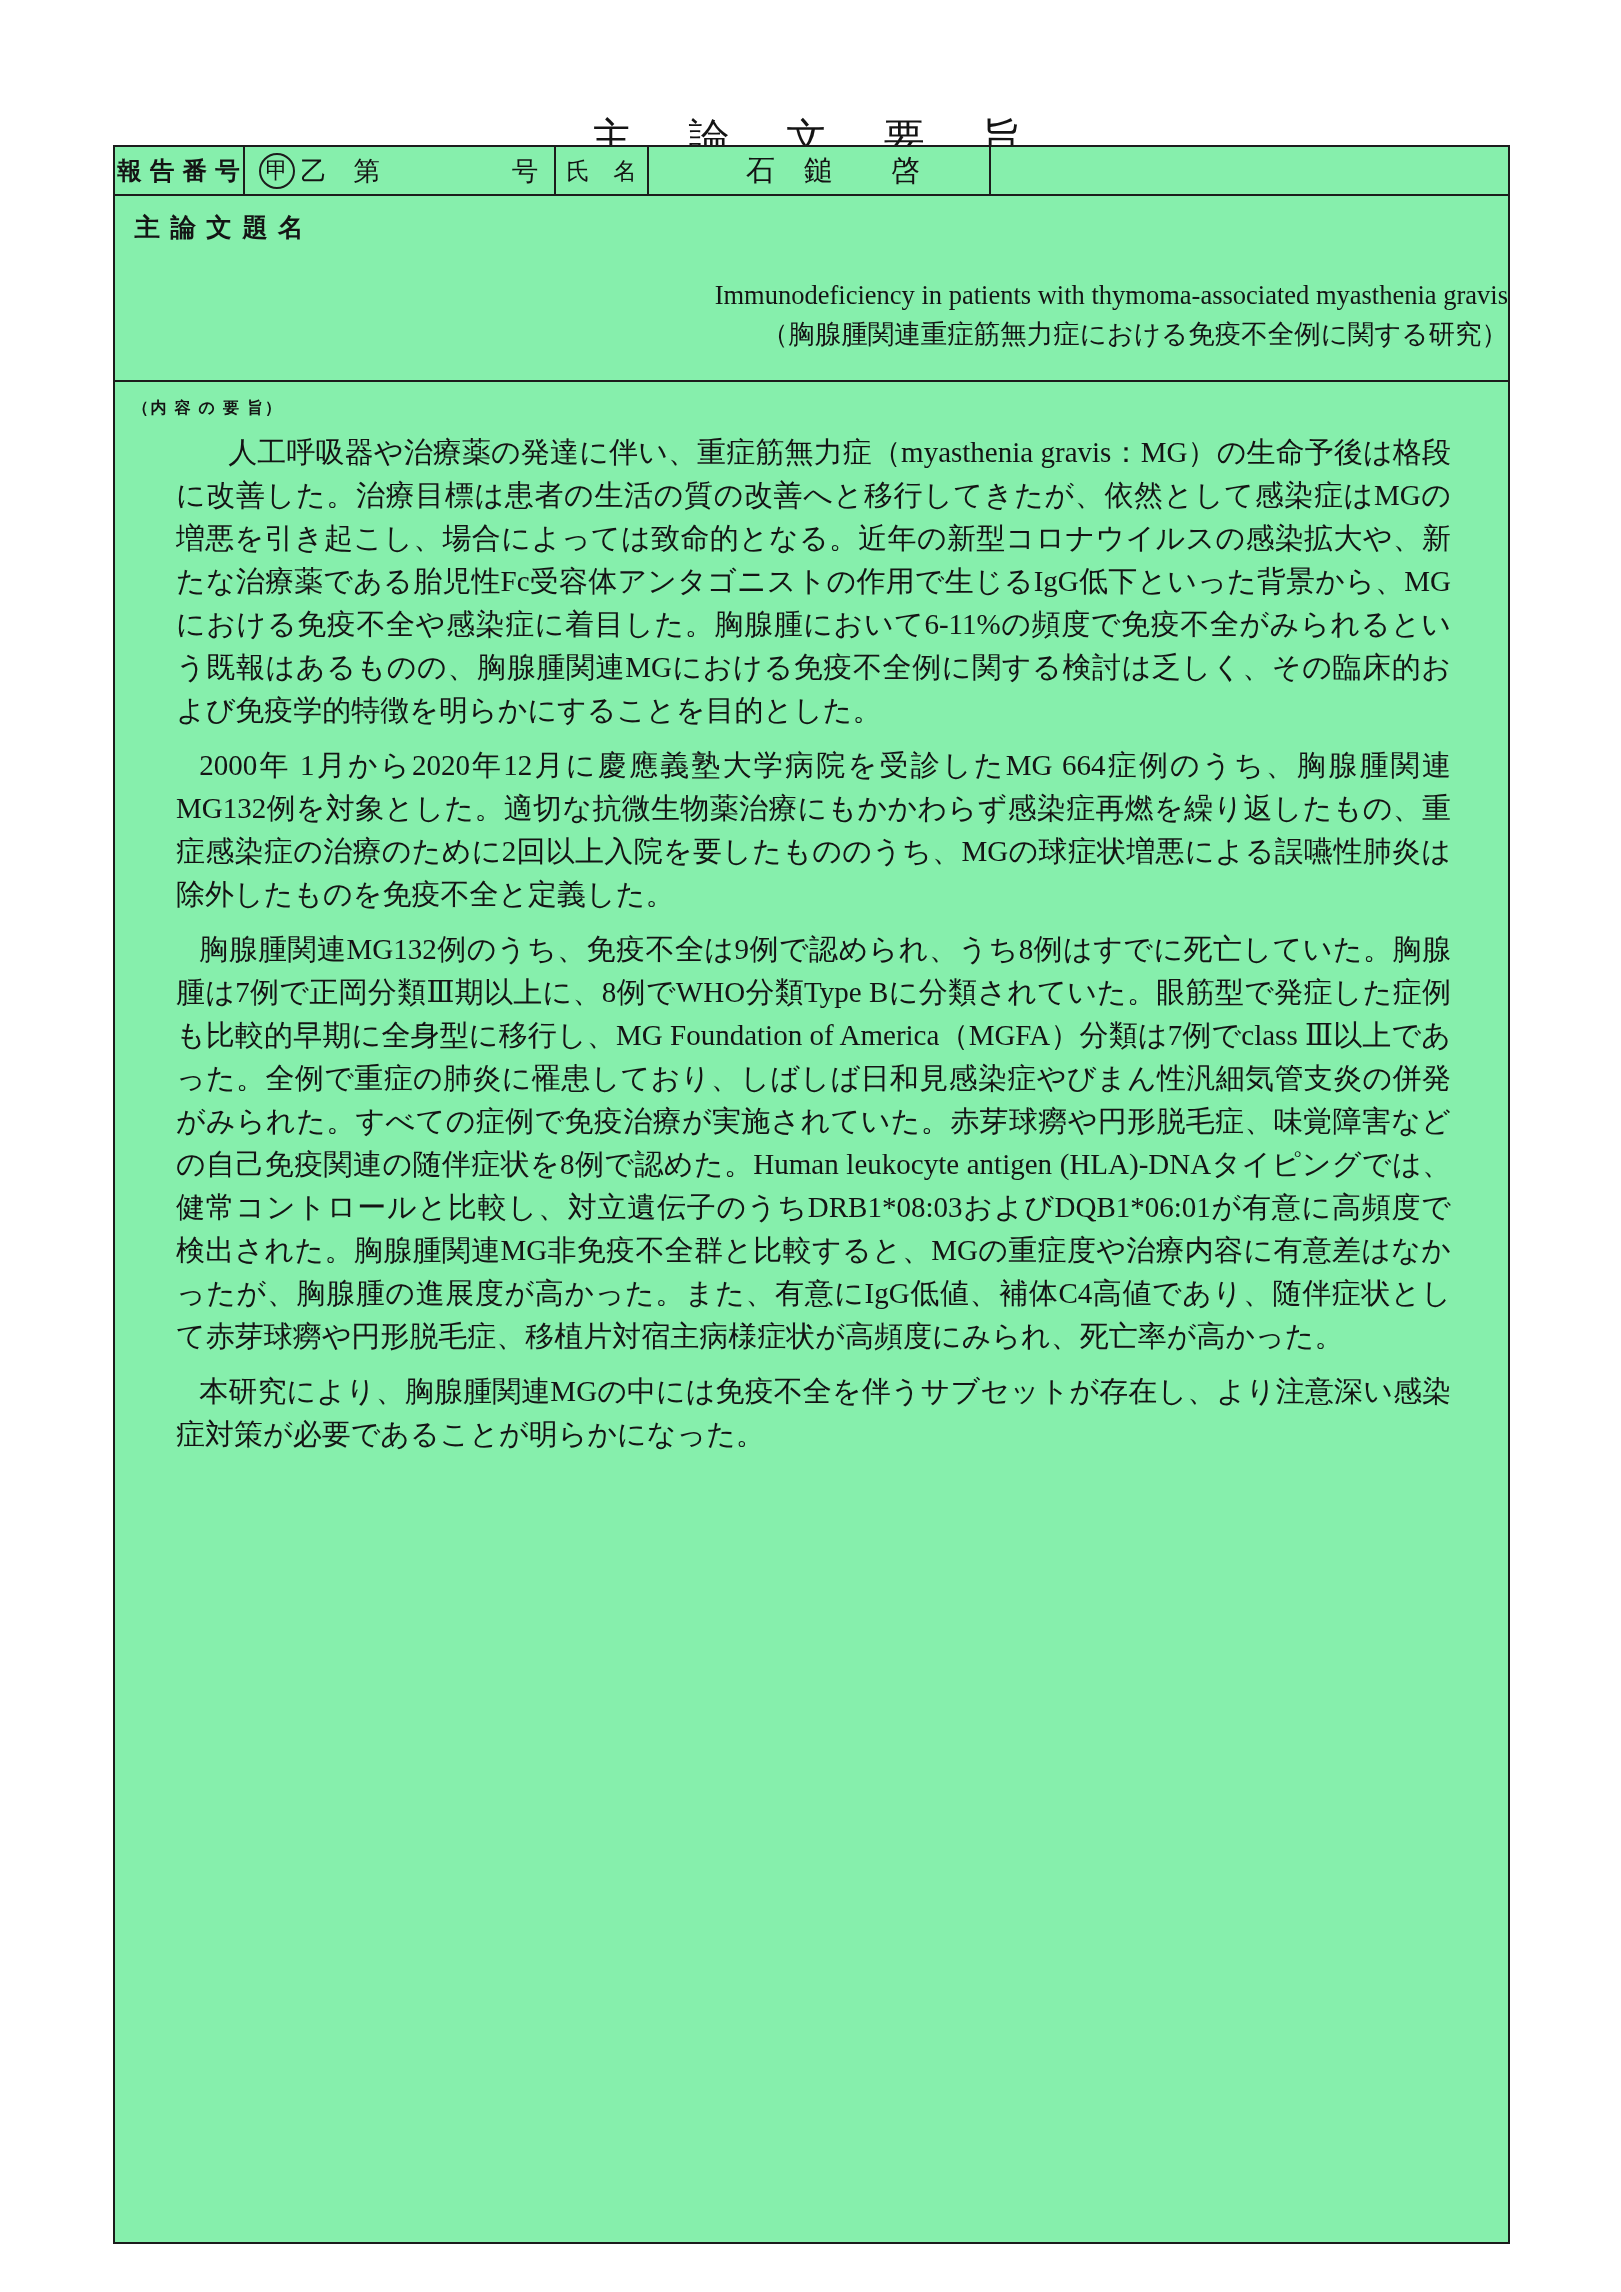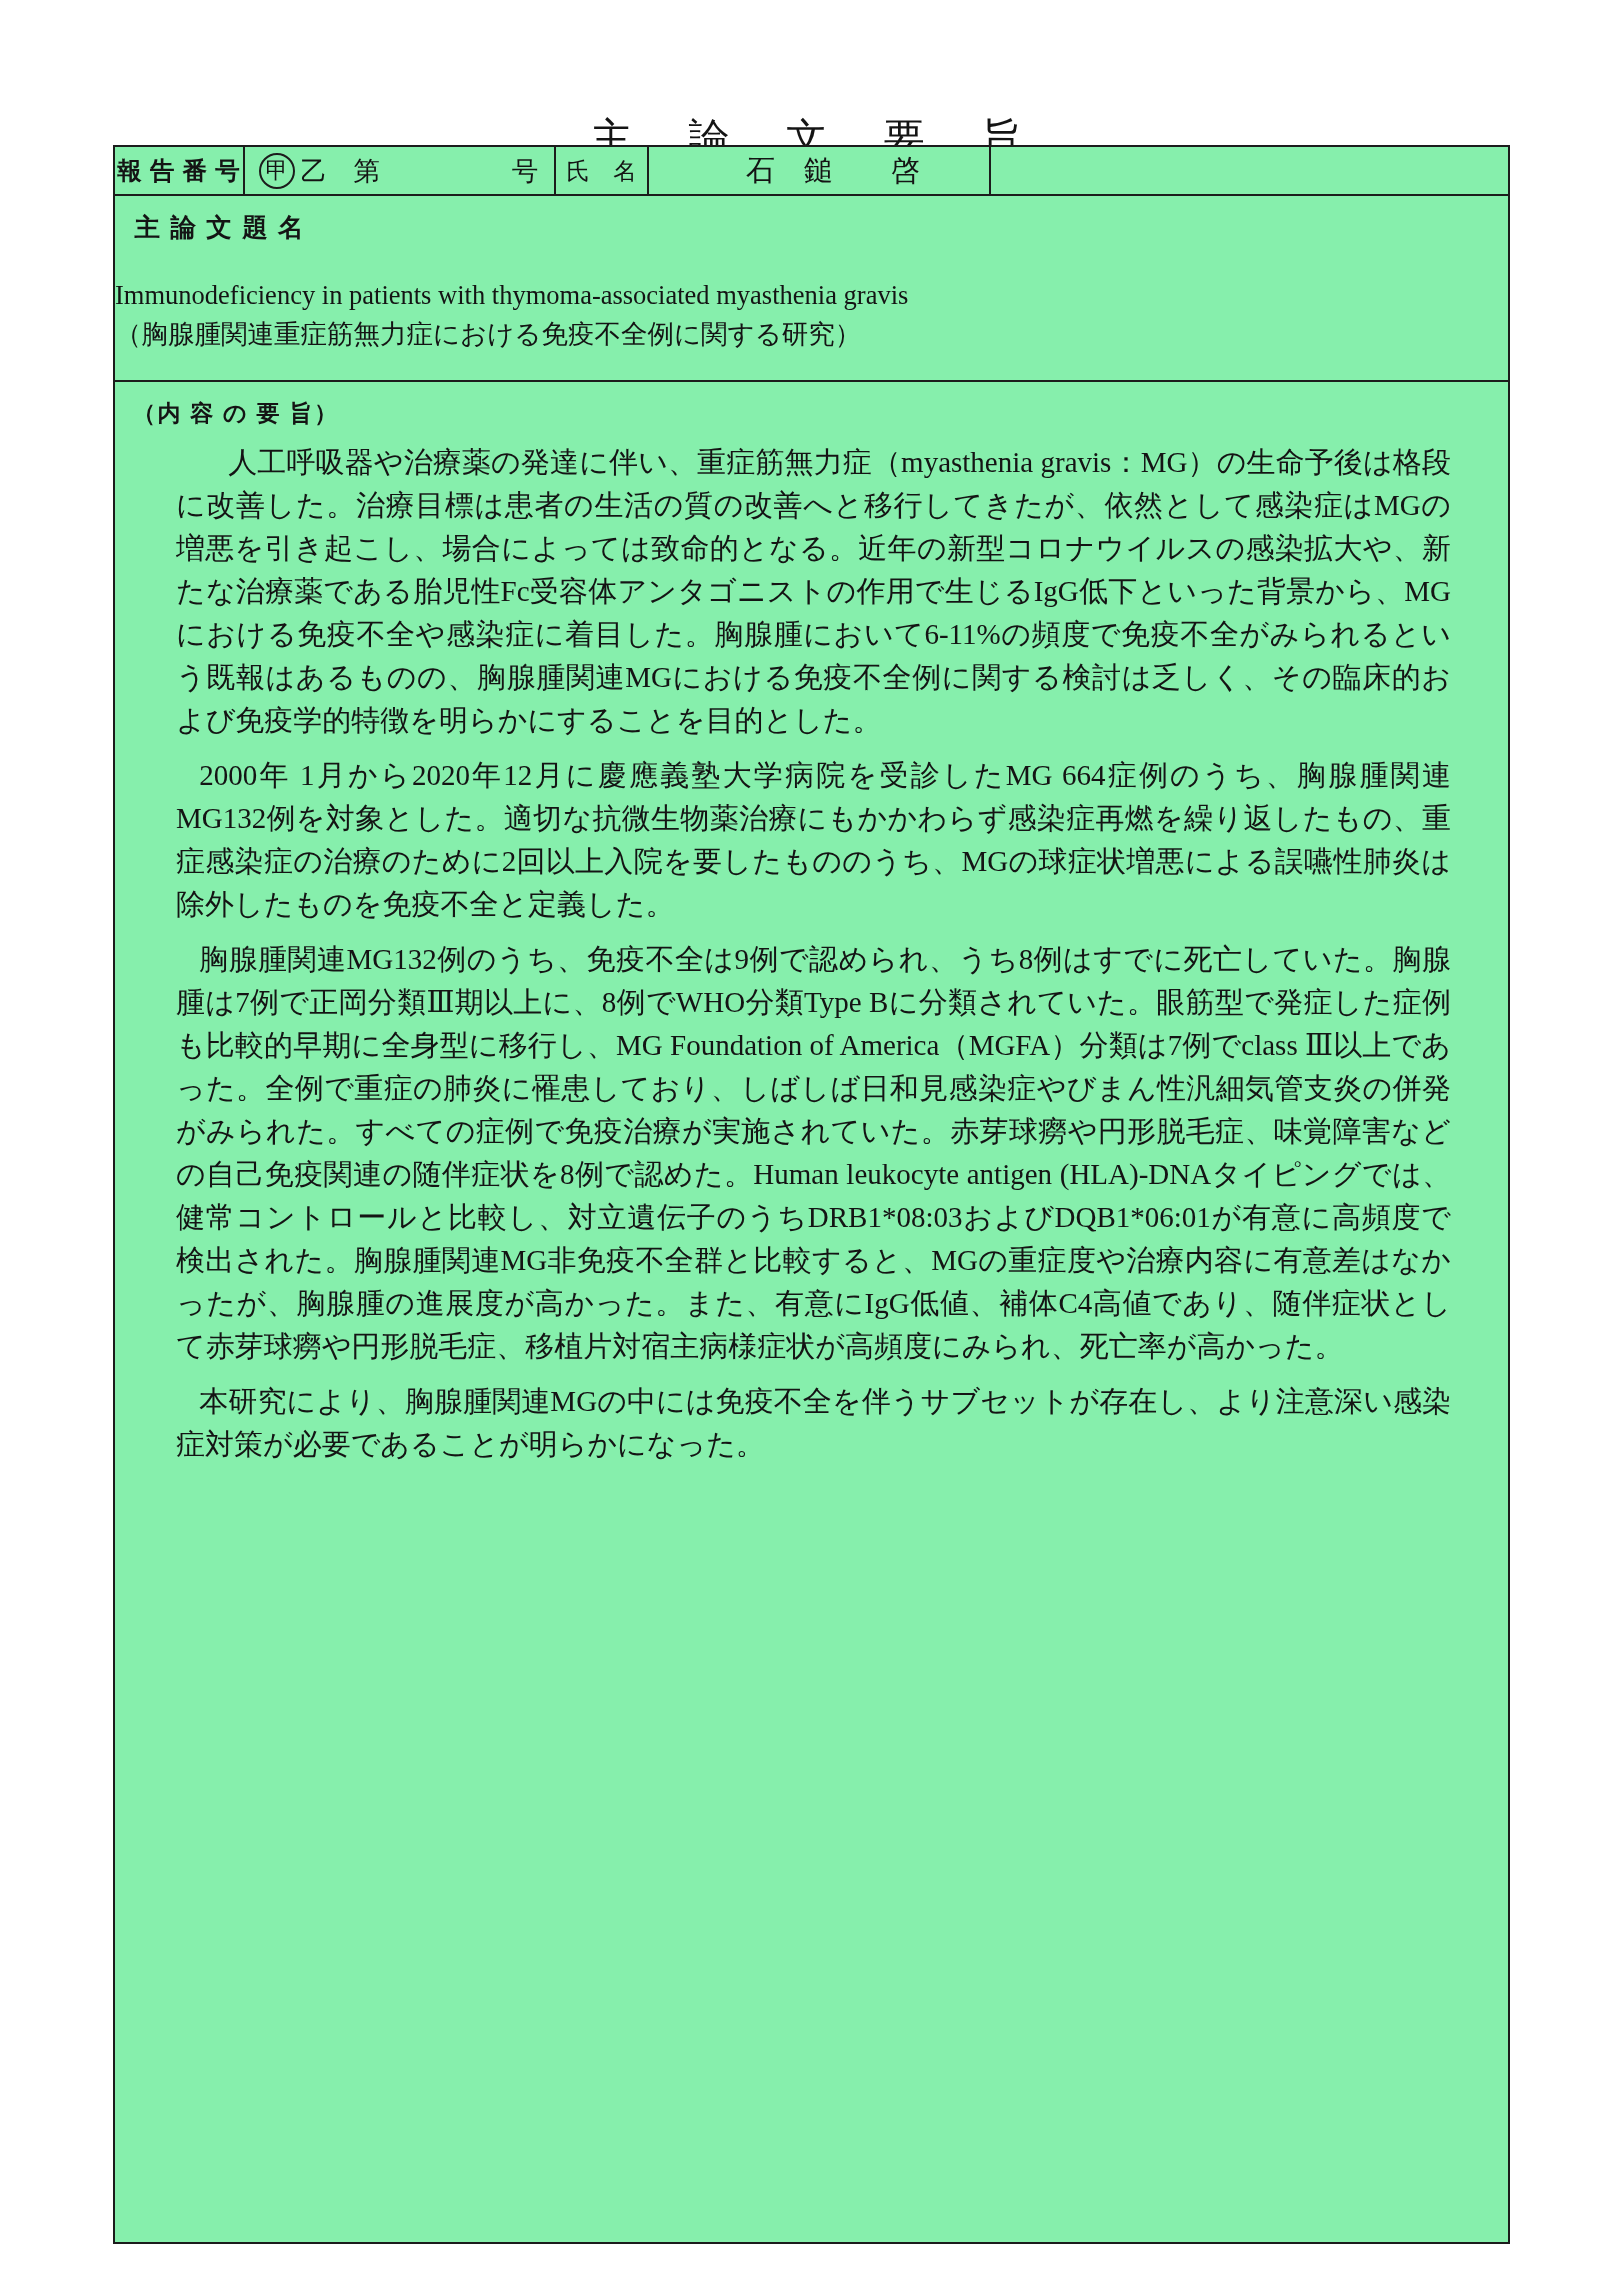--- a/index.html
+++ b/index.html
@@ -107,32 +107,32 @@
     font-size: 25.5px;
     font-weight: bold;
     letter-spacing: 2px;
     white-space: pre;
   }
   .title-block {
     position: absolute;
     top: 80px;
     left: 0;
     right: 0;
-    text-align: left;
+    text-align: right;
     line-height: 39px;
   }
   .title-en { font-size: 26.5px; }
   .title-ja { font-size: 26.5px; }
   
   .abstract-section {
     padding: 15.7px 0 0 0;
   }
   .abstract-heading {
     margin-left: 17.6px;
-    font-size: 23px;
+    font-size: 16px;
     font-weight: bold;
     letter-spacing: 2px;
     white-space: pre;
   }
   .abstract-body {
     margin: 11.8px 45px 0 49px;
     font-size: 29px;
     line-height: 43px;
     text-align: justify;
   }

